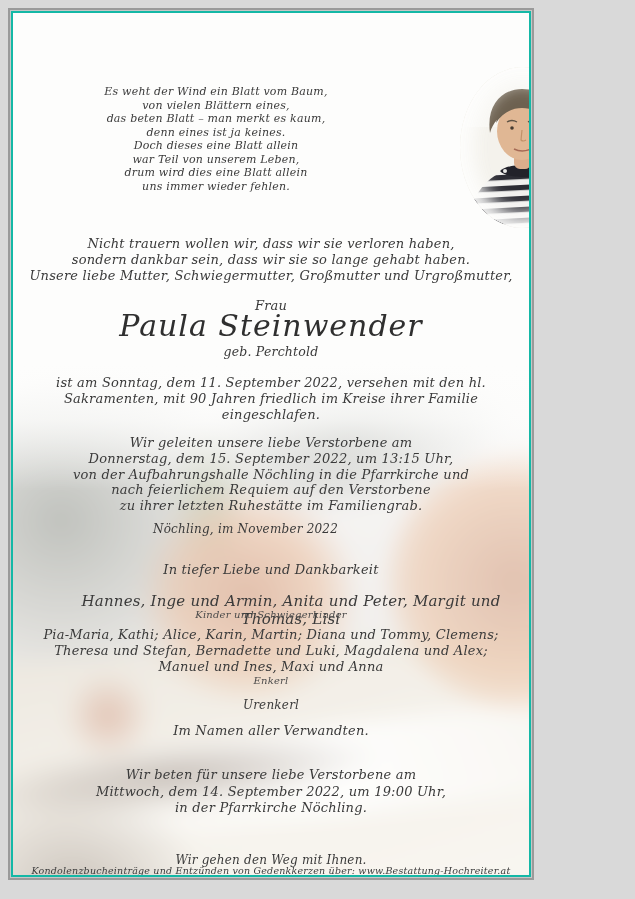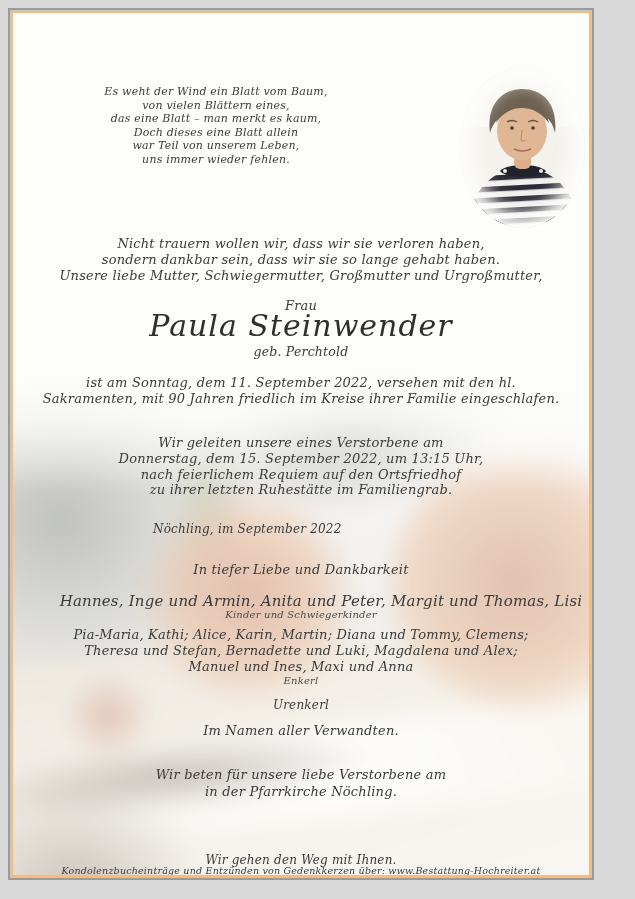--- a/index.html
+++ b/index.html
@@ -7,24 +7,24 @@
     width:635px;height:899px;
     background:#d9d9d9;
     font-family:"DejaVu Serif", serif;
     -webkit-font-smoothing:antialiased;
   }
   .page{position:relative;width:635px;height:899px;background:#d9d9d9;overflow:hidden;}
 
   
   .card{
     position:absolute;left:8px;top:8px;
-    width:586px;height:872px;
+    width:526px;height:872px;
     box-sizing:border-box;
     border:2px solid #9a9a9a;
-    background:#fdba74;
+    background:#14b8a6;
     padding:3px;
     box-shadow:0 0 0 1px #c7c7c7 inset;
   }
   .content{position:absolute;left:3px;top:3px;right:3px;bottom:3px;overflow:hidden;background:#fdfdfc;}
 
   
   .photo-bg{position:absolute;left:0;right:0;top:348px;bottom:0;overflow:hidden;}
   .photo-art{position:absolute;inset:-20px;filter:blur(10px);opacity:.62;}
   .bg-base{position:absolute;inset:0;background:linear-gradient(180deg,#fdfdfc 0%,#f0eeec 30%,#e8e4df 70%,#e3ded7 100%);}
   .blob{position:absolute;border-radius:50%;}
@@ -102,23 +102,25 @@
           <div class="blob rose-left"></div>
           <div class="blob rose-right"></div>
           <div class="blob rose-bud"></div>
         </div>
         <div class="fade-top"></div>
       </div>
 
       <div class="poem scr">
         <div>Es weht der Wind ein Blatt vom Baum,</div>
         <div>von vielen Blättern eines,</div>
-        <div>das eine Blatt – man merkt es kaum,</div>
+        <div>das beten Blatt – man merkt es kaum,</div>
+        <div>denn eines ist ja keines.</div>
         <div>Doch dieses eine Blatt allein</div>
         <div>war Teil von unserem Leben,</div>
+        <div>drum wird dies eine Blatt allein</div>
         <div>uns immer wieder fehlen.</div>
       </div>
 
       <div class="portrait">
         <svg viewBox="0 0 125 161">
           <defs>
             <pattern id="stripes" width="12" height="11" patternUnits="userSpaceOnUse" patternTransform="rotate(-3)">
               <rect width="12" height="11" fill="#f1f0ee"></rect>
               <rect y="0" width="12" height="5.2" fill="#2c2c34"></rect>
             </pattern>
@@ -159,45 +161,47 @@
       <div class="center-block frau scr">Frau</div>
       <div class="center-block name scr">Paula Steinwender</div>
       <div class="center-block maiden scr">geb. Perchtold</div>
 
       <div class="center-block death scr">
         <div>ist am Sonntag, dem 11. September 2022, versehen mit den hl.</div>
         <div>Sakramenten, mit 90 Jahren friedlich im Kreise ihrer Familie eingeschlafen.</div>
       </div>
 
       <div class="center-block funeral scr">
-        <div>Wir geleiten unsere eines Verstorbene am</div>
+        <div>Wir geleiten unsere liebe Verstorbene am</div>
         <div>Donnerstag, dem 15. September 2022, um 13:15 Uhr,</div>
-        <div>nach feierlichem Requiem auf den Ortsfriedhof</div>
+        <div>von der Aufbahrungshalle Nöchling in die Pfarrkirche und</div>
+        <div>nach feierlichem Requiem auf den Verstorbene</div>
         <div>zu ihrer letzten Ruhestätte im Familiengrab.</div>
       </div>
 
-      <div class="placedate scr">Nöchling, im September 2022</div>
+      <div class="placedate scr">Nöchling, im November 2022</div>
 
       <div class="center-block closing scr">In tiefer Liebe und Dankbarkeit</div>
 
       <div class="center-block children scr">Hannes, Inge und Armin, Anita und Peter, Margit und Thomas, Lisi</div>
       <div class="center-block children-cap caption scr">Kinder und Schwiegerkinder</div>
 
       <div class="center-block grandchildren scr">
         <div>Pia-Maria, Kathi; Alice, Karin, Martin; Diana und Tommy, Clemens;</div>
         <div>Theresa und Stefan, Bernadette und Luki, Magdalena und Alex;</div>
         <div>Manuel und Ines, Maxi und Anna</div>
       </div>
       <div class="center-block grandchildren-cap caption scr">Enkerl</div>
 
       <div class="center-block urenkerl scr">Urenkerl</div>
       <div class="center-block relatives scr">Im Namen aller Verwandten.</div>
 
       <div class="center-block prayer scr">
         <div>Wir beten für unsere liebe Verstorbene am</div>
+        <div>Mittwoch, dem 14. September 2022, um 19:00 Uhr,</div>
         <div>in der Pfarrkirche Nöchling.</div>
       </div>
 
       <div class="center-block footer1 scr">Wir gehen den Weg mit Ihnen.</div>
       <div class="center-block footer2 scr">Kondolenzbucheinträge und Entzünden von Gedenkkerzen über: www.Bestattung-Hochreiter.at</div>
 
     </div>
   </div>
 
   <div class="print-code">GP 9228</div>

